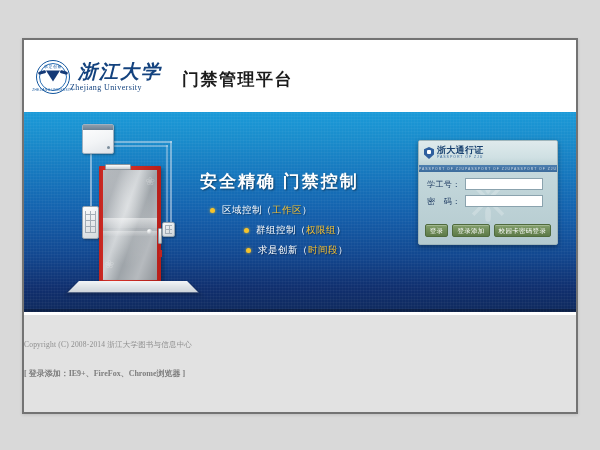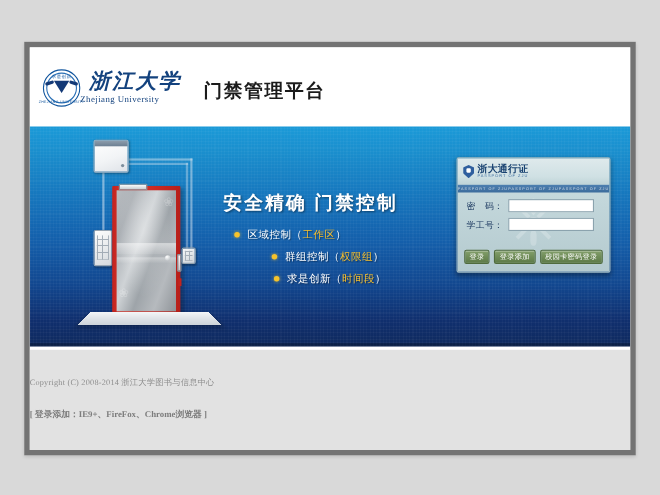--- a/index.html
+++ b/index.html
@@ -9,21 +9,21 @@
     background: #d9d9d9;
     overflow: hidden;
   }
   #page { position: relative; width: 600px; height: 450px; background: #d9d9d9; }
 
   
   #card {
     position: absolute; left: 22px; top: 38px;
     width: 556px; height: 376px;
     background: #ffffff;
-    border: 5px solid #737373;
+    border: 2px solid #737373;
     box-shadow: 0 1px 3px rgba(0,0,0,.12);
     overflow: hidden;
   }
 
   
   #header {
     position: absolute; left: 0; top: 0; width: 100%; height: 72px;
     background: #ffffff;
   }
   #logo-wrap { position: absolute; left: 12px; top: 20px; display: flex; align-items: center; }
@@ -415,26 +415,26 @@
         </div>
 
         <div id="login-strip">
           <span>PASSPORT OF ZJU</span>
           <span>PASSPORT OF ZJU</span>
           <span>PASSPORT OF ZJU</span>
         </div>
 
         <div id="fields">
           <div class="field-row">
+            <span class="field-label">学工号：</span>
+            <input class="field-input" type="text" placeholder="" style="">
+          </div>
+          <div class="field-row">
             <span class="field-label">密　码：</span>
             <input class="field-input" type="password" placeholder="" style="">
-          </div>
-          <div class="field-row">
-            <span class="field-label">学工号：</span>
-            <input class="field-input" type="text" placeholder="" style="">
           </div>
         </div>
 
         <div id="buttons">
           <button class="login-btn">登录</button>
           <button class="login-btn">登录添加</button>
           <button class="login-btn">校园卡密码登录</button>
         </div>
       </div>
 

